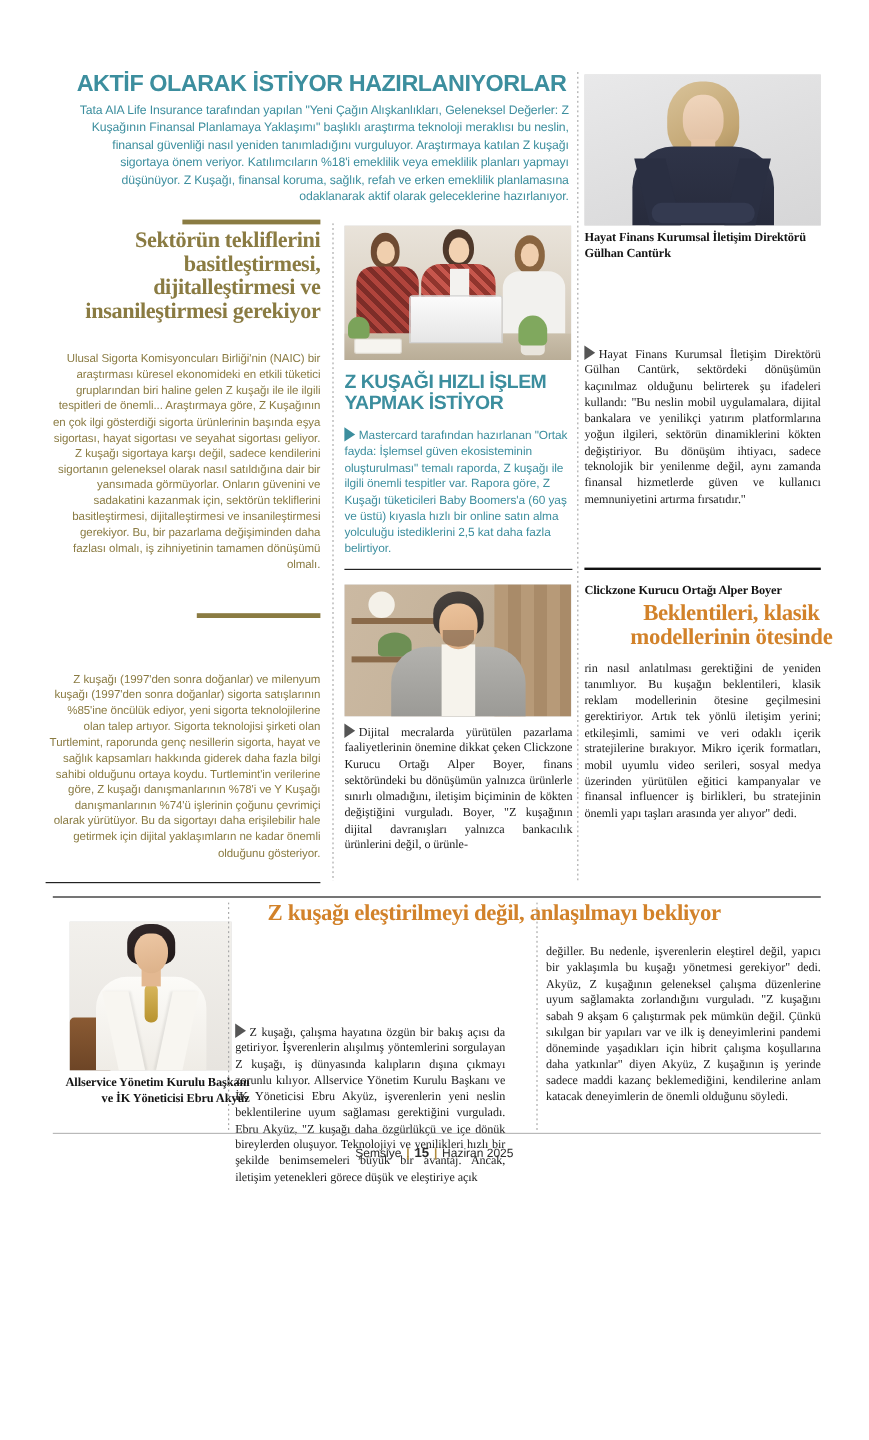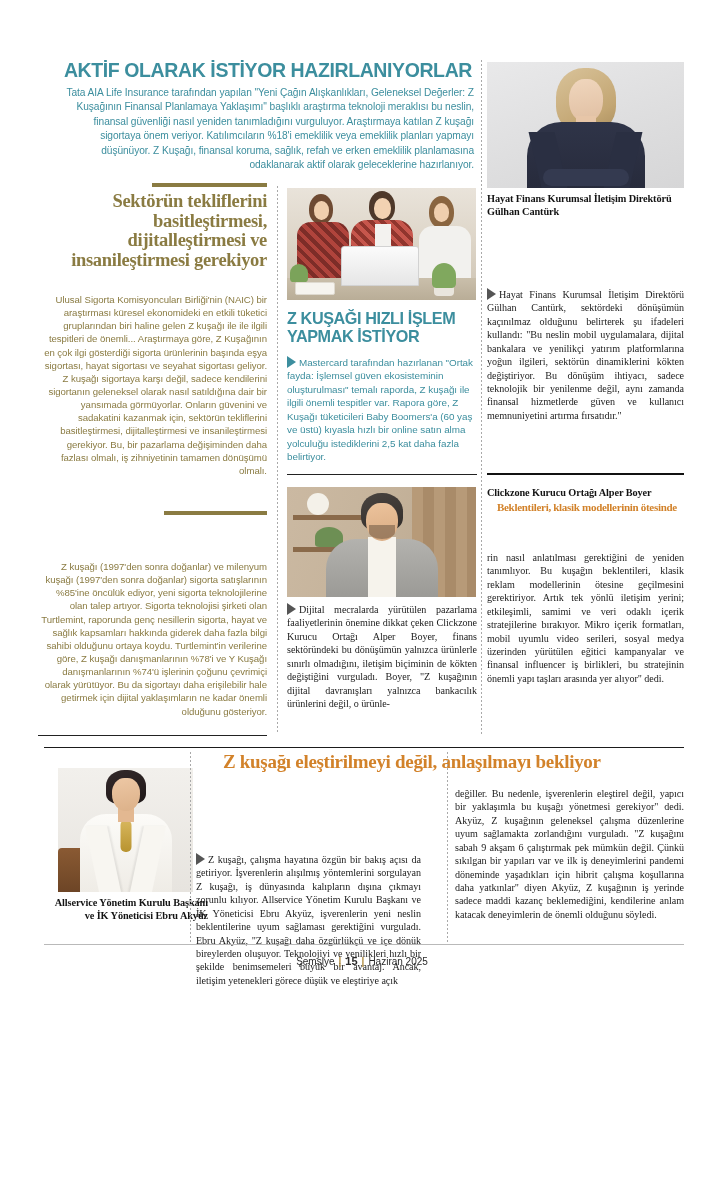--- a/index.html
+++ b/index.html
@@ -261,22 +261,22 @@
 
   #kicker-gulhan   { position: absolute; left: 487px; top: 192px; width: 197px; }
   #head-enerji     { position: absolute; left: 487px; top: 222px; width: 197px;
                      font-size: 16.2px; }
   #body-gulhan     { position: absolute; left: 487px; top: 288px; width: 197px; }
   #sep-right       { position: absolute; left: 487px; top: 473px; width: 197px;
                      height: 2px; background: #111; }
 
   #body-clickzone  { position: absolute; left: 287px; top: 603px; width: 190px; }
   #kicker-alper    { position: absolute; left: 487px; top: 486px; width: 197px; }
-  #head-beklenti   { position: absolute; left: 497px; top: 502px; width: 197px;
-                     font-size: 11px; }
+  #head-beklenti   { position: absolute; left: 511px; top: 502px; width: 197px;
+                     font-size: 19px; text-align: center; }
   #body-alper      { position: absolute; left: 487px; top: 551px; width: 197px; }
 
   #hr-bottom       { position: absolute; left: 44px; top: 747px; width: 640px;
                      height: 1px; background: #1b1b1b; }
   #head-bottom     { position: absolute; left: 196px; top: 752px; width: 488px;
                      font-size: 19px; margin-left: 27px; }
   #body-bottom-1   { position: absolute; left: 196px; top: 829px; width: 225px; margin-top: 24px; }
   #body-bottom-2   { position: absolute; left: 455px; top: 787px; width: 229px; }
   #caption-ebru    { position: absolute; left: 44px;  top: 896px; width: 164px;
                      text-align: right; }

